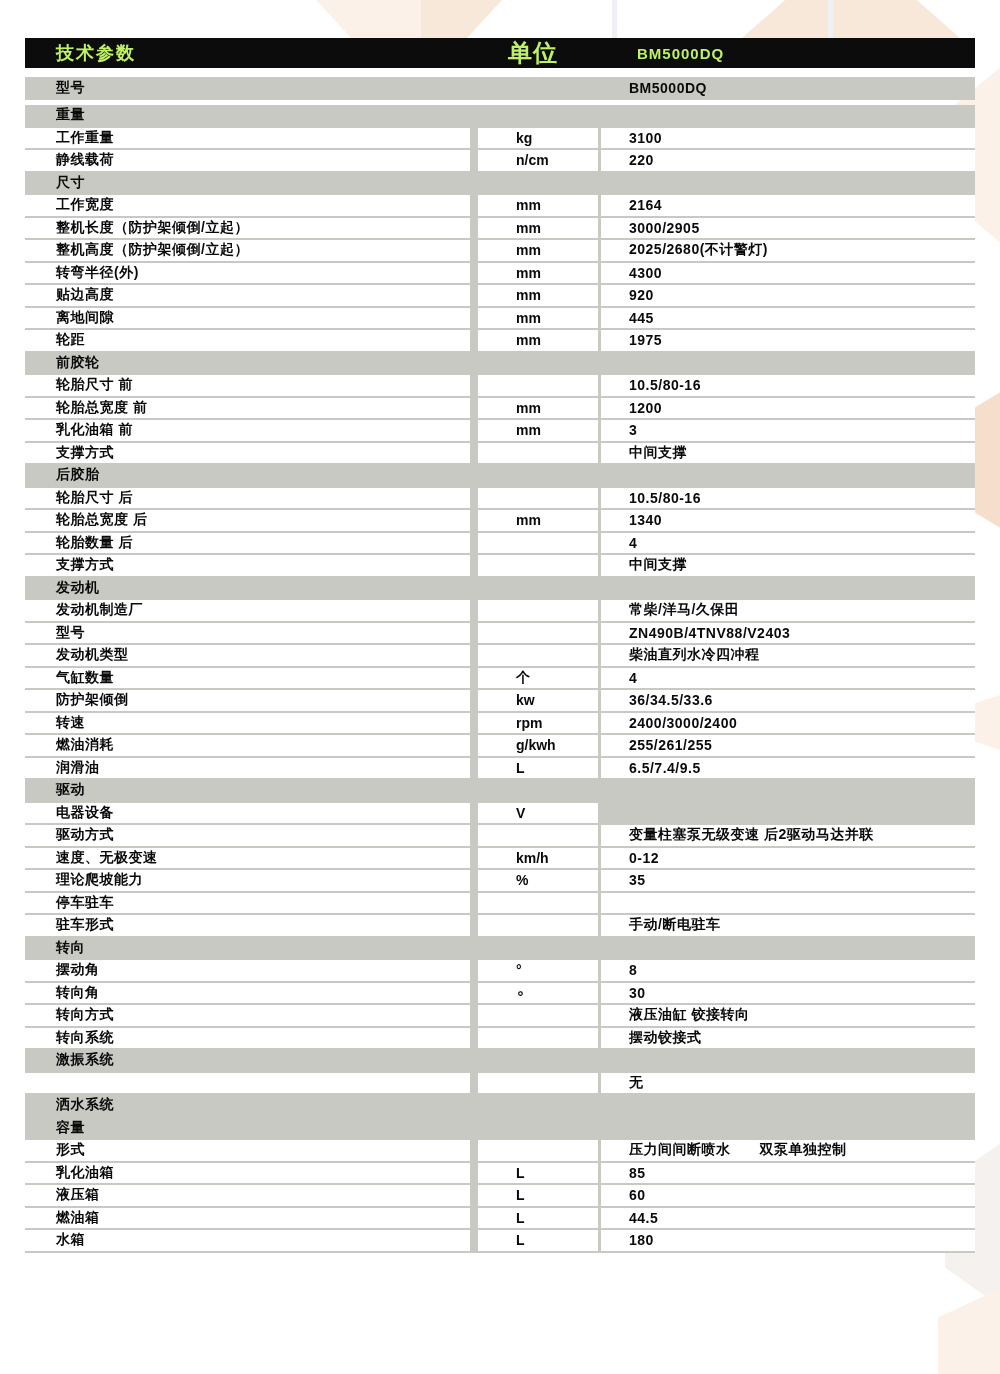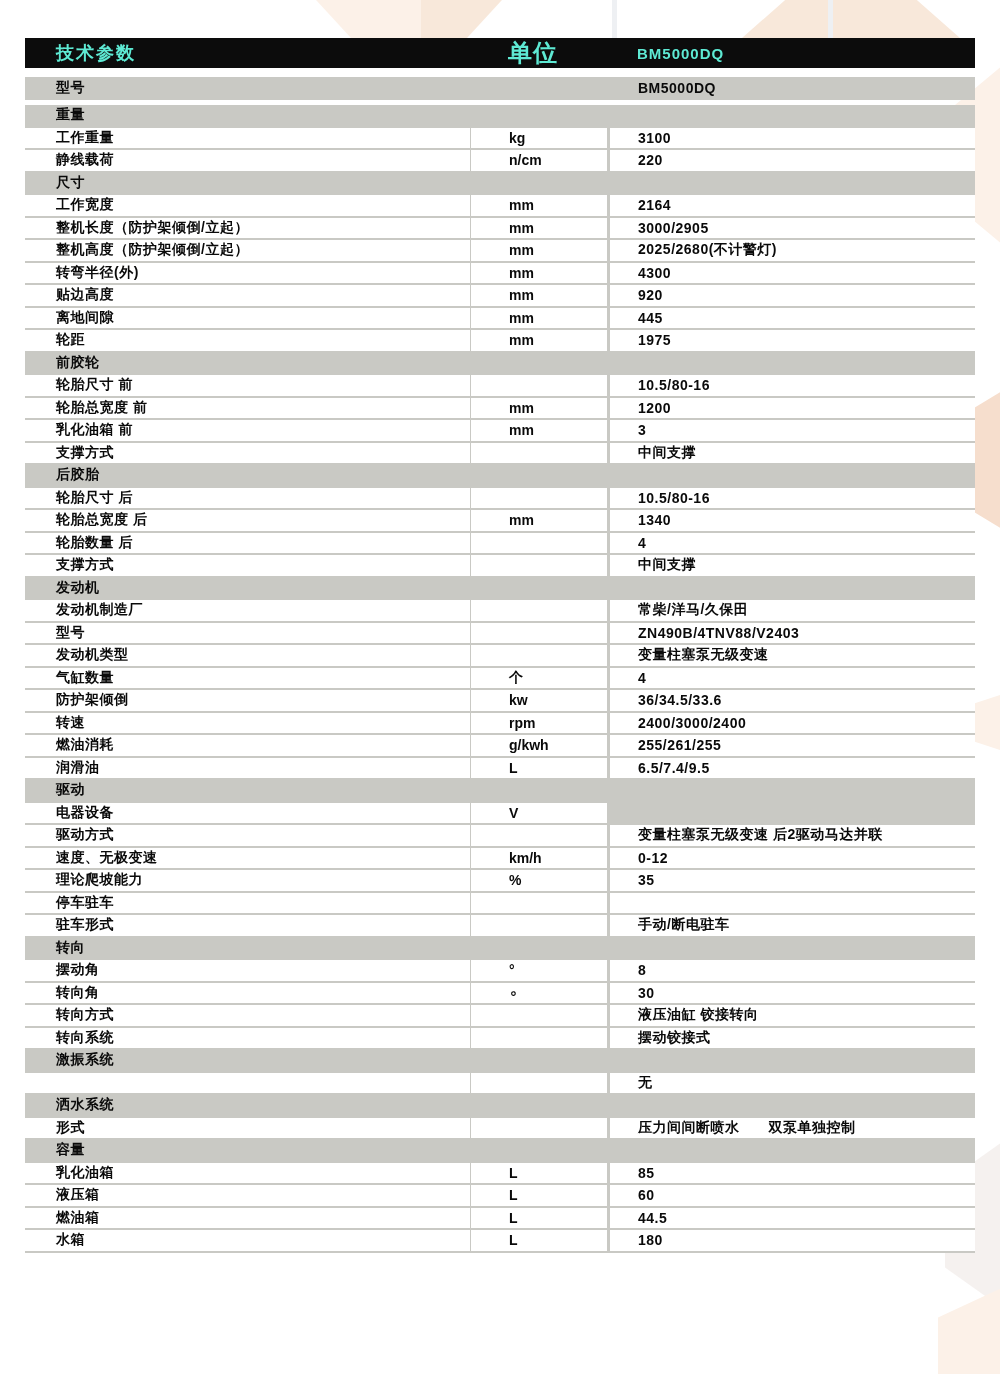--- a/index.html
+++ b/index.html
@@ -31,38 +31,38 @@
   .d-line-2 { left: 828px; top: 0; width: 5px; height: 38px; background: #eef0f3; }
   .d-r-hex1 { left: 955px; top: 55px;  width: 120px; height: 200px; background: var(--peach-1); }
   .d-r-hex2 { left: 950px; top: 385px; width: 124px; height: 150px; background: var(--peach-3); }
   .d-r-hex3 { left: 958px; top: 695px; width: 84px;  height: 55px;  background: var(--peach-1); }
   .d-r-hex4 { left: 945px; top: 1140px; width: 120px; height: 170px; background: #f1ece9; opacity: .75; }
   .d-r-hex5 { left: 938px; top: 1285px; width: 140px; height: 130px; background: var(--peach-1); }
 
   
   #spec { position: absolute; left: 25px; top: 38px; width: 950px; z-index: 1; }
 
-  .hdr { height: 30px; background: var(--header-bg); color: #5eead4;
+  .hdr { height: 30px; background: var(--header-bg); color: #bef264;
     display: flex; align-items: center; }
   .hdr .h1 { width: 445px; padding-left: 31px; font-size: 18px; letter-spacing: 2px; }
   .hdr .h2 { width: 139px; padding-left: 38px; font-size: 24px; letter-spacing: 1px; }
   .hdr .h3 { flex: 1; padding-left: 28px; font-size: 15px; letter-spacing: 1px; }
 
   .gap-top { height: 9px; background: transparent; }
 
   .row { display: flex; height: 22.5px; font-size: 14px; }
   .row.data    { background: var(--gray); border-bottom: 2px solid var(--gray); }
   .row.section { background: var(--gray); border-bottom: 2px solid var(--gray); }
   .row.model   { background: var(--gray); }
   .row.spacer  { height: 5.5px; background: transparent; }
 
   .cell { height: 100%; display: flex; align-items: center;
     overflow: hidden; white-space: nowrap; }
   .c1 { width: 445px; padding-left: 31px; letter-spacing: 0.5px; }
-  .c2 { width: 136px; padding-left: 38px; margin-left: 1px; }
+  .c2 { width: 120px; padding-left: 38px; margin-left: 8px; }
   .c3 { flex: 1; padding-left: 28px; margin-left: 3px; letter-spacing: 0.5px; }
   .data .cell { background: #ffffff; }
   .section .cell, .model .cell { background: transparent; }
 </style>
 </head>
 <body style="--header-bg: #0c0c0c; --gray: #c9c9c4; --peach-1: #fcf1e8; --peach-2: #f8e8da; --peach-3: #f6decd;">
 
 <div class="decor hex-h d-top-hex"></div>
 <div class="decor tri-up d-top-tri"></div>
 <div class="decor d-line-1"></div>
@@ -203,21 +203,21 @@
     <div class="cell c3">常柴/洋马/久保田</div>
   </div>
       <div class="row data">
     <div class="cell c1">型号</div>
     <div class="cell c2"></div>
     <div class="cell c3">ZN490B/4TNV88/V2403</div>
   </div>
       <div class="row data">
     <div class="cell c1">发动机类型</div>
     <div class="cell c2"></div>
-    <div class="cell c3">变量柱塞泵无级变速</div>
+    <div class="cell c3">柴油直列水冷四冲程</div>
   </div>
       <div class="row data">
     <div class="cell c1">气缸数量</div>
     <div class="cell c2">个</div>
     <div class="cell c3">4</div>
   </div>
       <div class="row data">
     <div class="cell c1">防护架倾倒</div>
     <div class="cell c2">kw</div>
     <div class="cell c3">36/34.5/33.6</div>
@@ -304,29 +304,29 @@
       <div class="row data">
     <div class="cell c1"></div>
     <div class="cell c2"></div>
     <div class="cell c3">无</div>
   </div>
       <div class="row section">
     <div class="cell c1">洒水系统</div>
     <div class="cell c2"></div>
     <div class="cell c3"></div>
   </div>
+      <div class="row section">
+    <div class="cell c1">容量</div>
+    <div class="cell c2"></div>
+    <div class="cell c3"></div>
+  </div>
       <div class="row data">
     <div class="cell c1">形式</div>
     <div class="cell c2"></div>
     <div class="cell c3">压力间间断喷水　　双泵单独控制</div>
-  </div>
-      <div class="row section">
-    <div class="cell c1">容量</div>
-    <div class="cell c2"></div>
-    <div class="cell c3"></div>
   </div>
       <div class="row data">
     <div class="cell c1">乳化油箱</div>
     <div class="cell c2">L</div>
     <div class="cell c3">85</div>
   </div>
       <div class="row data">
     <div class="cell c1">液压箱</div>
     <div class="cell c2">L</div>
     <div class="cell c3">60</div>

